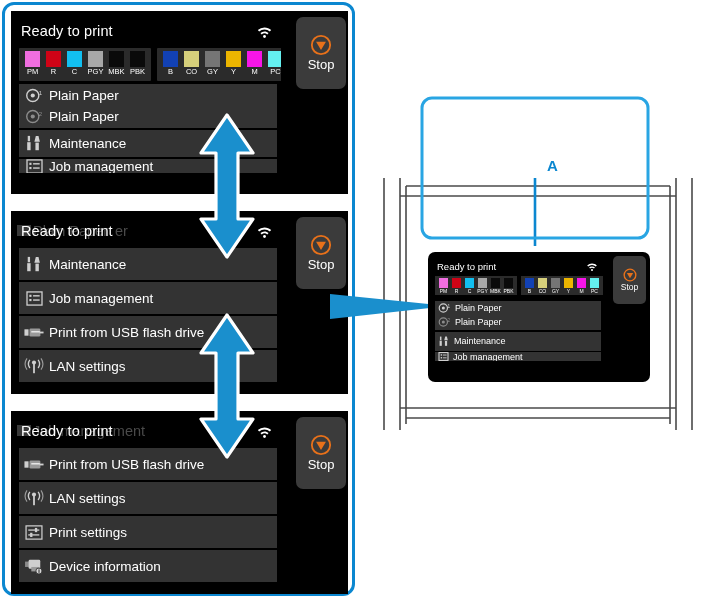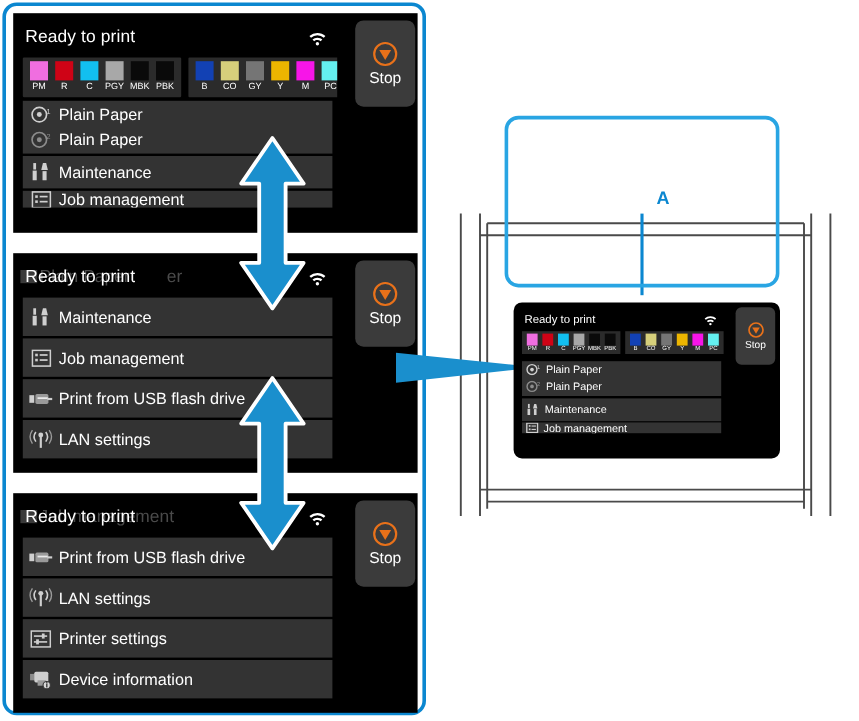--- a/index.html
+++ b/index.html
@@ -233,21 +233,21 @@
       <span class="stop-lbl">Stop</span>
     </div>
   </div>
 
   <div class="panel" id="panel-2">
     <div class="screen">
       <div class="titlebar">
         <span class="ghost-icon"></span>
         <span class="ghost-text">Plain Paper</span>
         <span class="title-text">Ready to print</span>
-        <span class="ghost-text" style="left:124px;z-index:1;">er</span>
+        <span class="ghost-text" style="left:100px;z-index:1;">er</span>
         <svg class="wifi" viewBox="0 0 20 18">
           <path d="M10 4.2c3.1 0 5.9 1.2 8 3.1l-1.6 1.7A9.6 9.6 0 0 0 10 6.5a9.6 9.6 0 0 0-6.4 2.5L2 7.3A11.8 11.8 0 0 1 10 4.2z" fill="#fff"></path>
           <path d="M10 8.9c1.9 0 3.6.7 4.9 1.9l-1.6 1.7A4.9 4.9 0 0 0 10 11.2c-1.3 0-2.4.5-3.3 1.3l-1.6-1.7A7.2 7.2 0 0 1 10 8.9z" fill="#fff"></path>
           <circle cx="10" cy="15" r="1.7" fill="#fff"></circle>
         </svg>
       </div>
 
       <div class="rows" style="top:31px">
         <div class="row" style="height:32px">
           <span class="row-ico">
@@ -350,21 +350,21 @@
         <div class="row" style="height:32px">
           <span class="row-ico">
             <svg width="18" height="15" viewBox="0 0 20 17">
                 <rect x="1" y="1" width="18" height="15" fill="none" stroke="#cfcfcf" stroke-width="1.4"></rect>
                 <rect x="3.5" y="5" width="12.5" height="1.5" fill="#cfcfcf"></rect>
                 <rect x="11" y="3.3" width="2.6" height="4.8" fill="#cfcfcf"></rect>
                 <rect x="3.5" y="10.5" width="12.5" height="1.5" fill="#cfcfcf"></rect>
                 <rect x="5.6" y="8.8" width="2.6" height="4.8" fill="#cfcfcf"></rect>
               </svg>
           </span>
-          <span class="row-lbl">Printer settings</span>
+          <span class="row-lbl">Print settings</span>
         </div>
         <div class="row" style="height:32px">
           <span class="row-ico">
             <svg width="20" height="17" viewBox="0 0 22 19">
                 <rect x="1" y="4" width="8" height="6" fill="#8c8c8c"></rect>
                 <rect x="5" y="2" width="13" height="10" rx="1.5" fill="#cfcfcf"></rect>
                 <rect x="8" y="10" width="8" height="5" fill="#9a9a9a"></rect>
                 <circle cx="16.5" cy="14.5" r="3.4" fill="#d8d8d8" stroke="#333" stroke-width="1"></circle>
                 <rect x="16" y="13" width="1.2" height="3.6" fill="#333"></rect>
                 <rect x="16" y="11.6" width="1.2" height="1.1" fill="#333"></rect>

